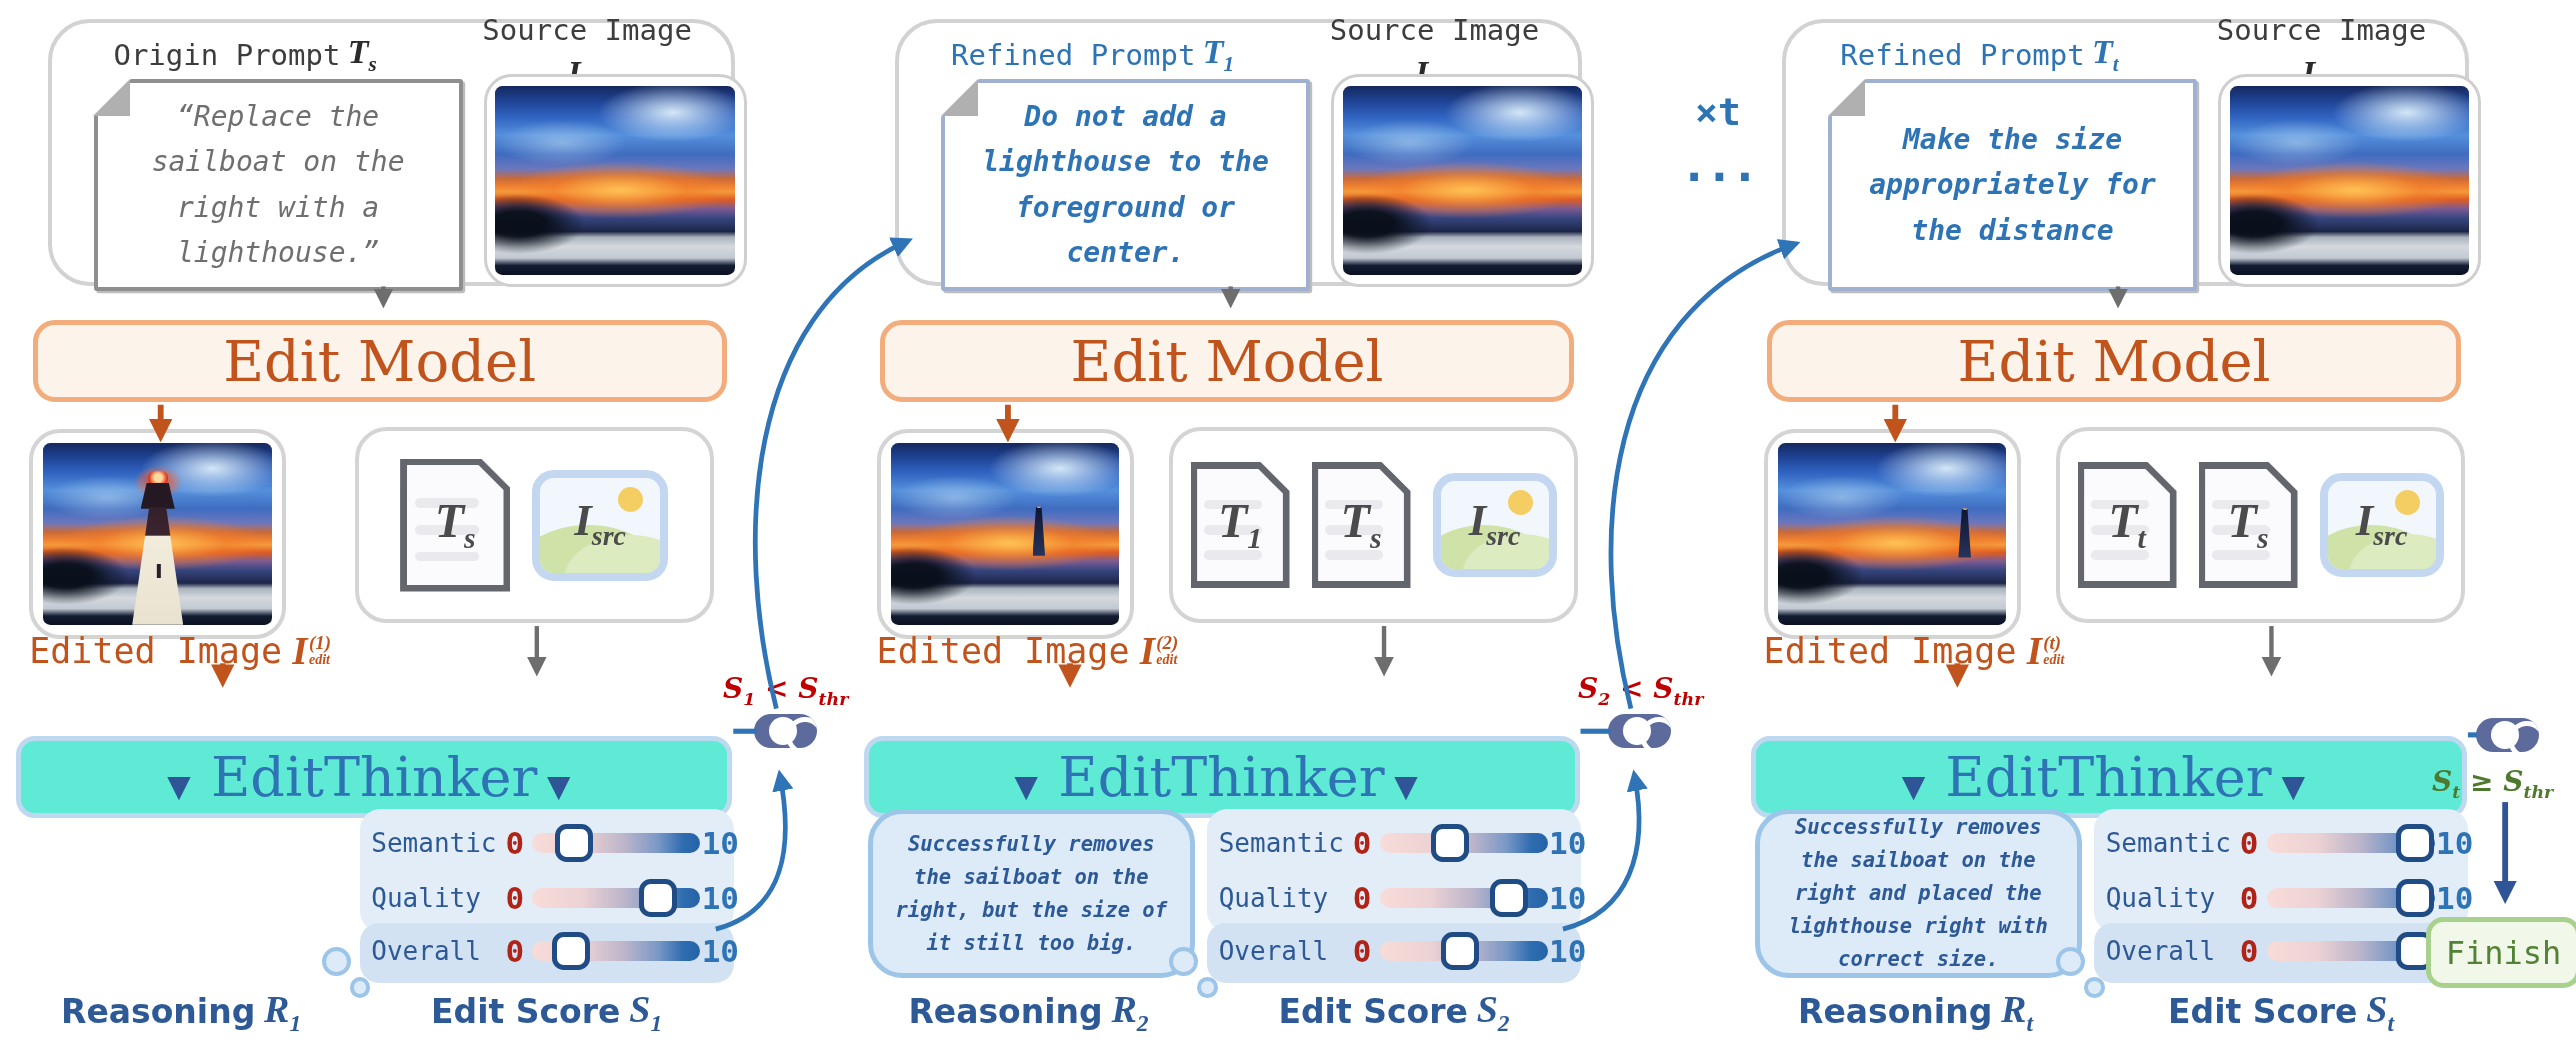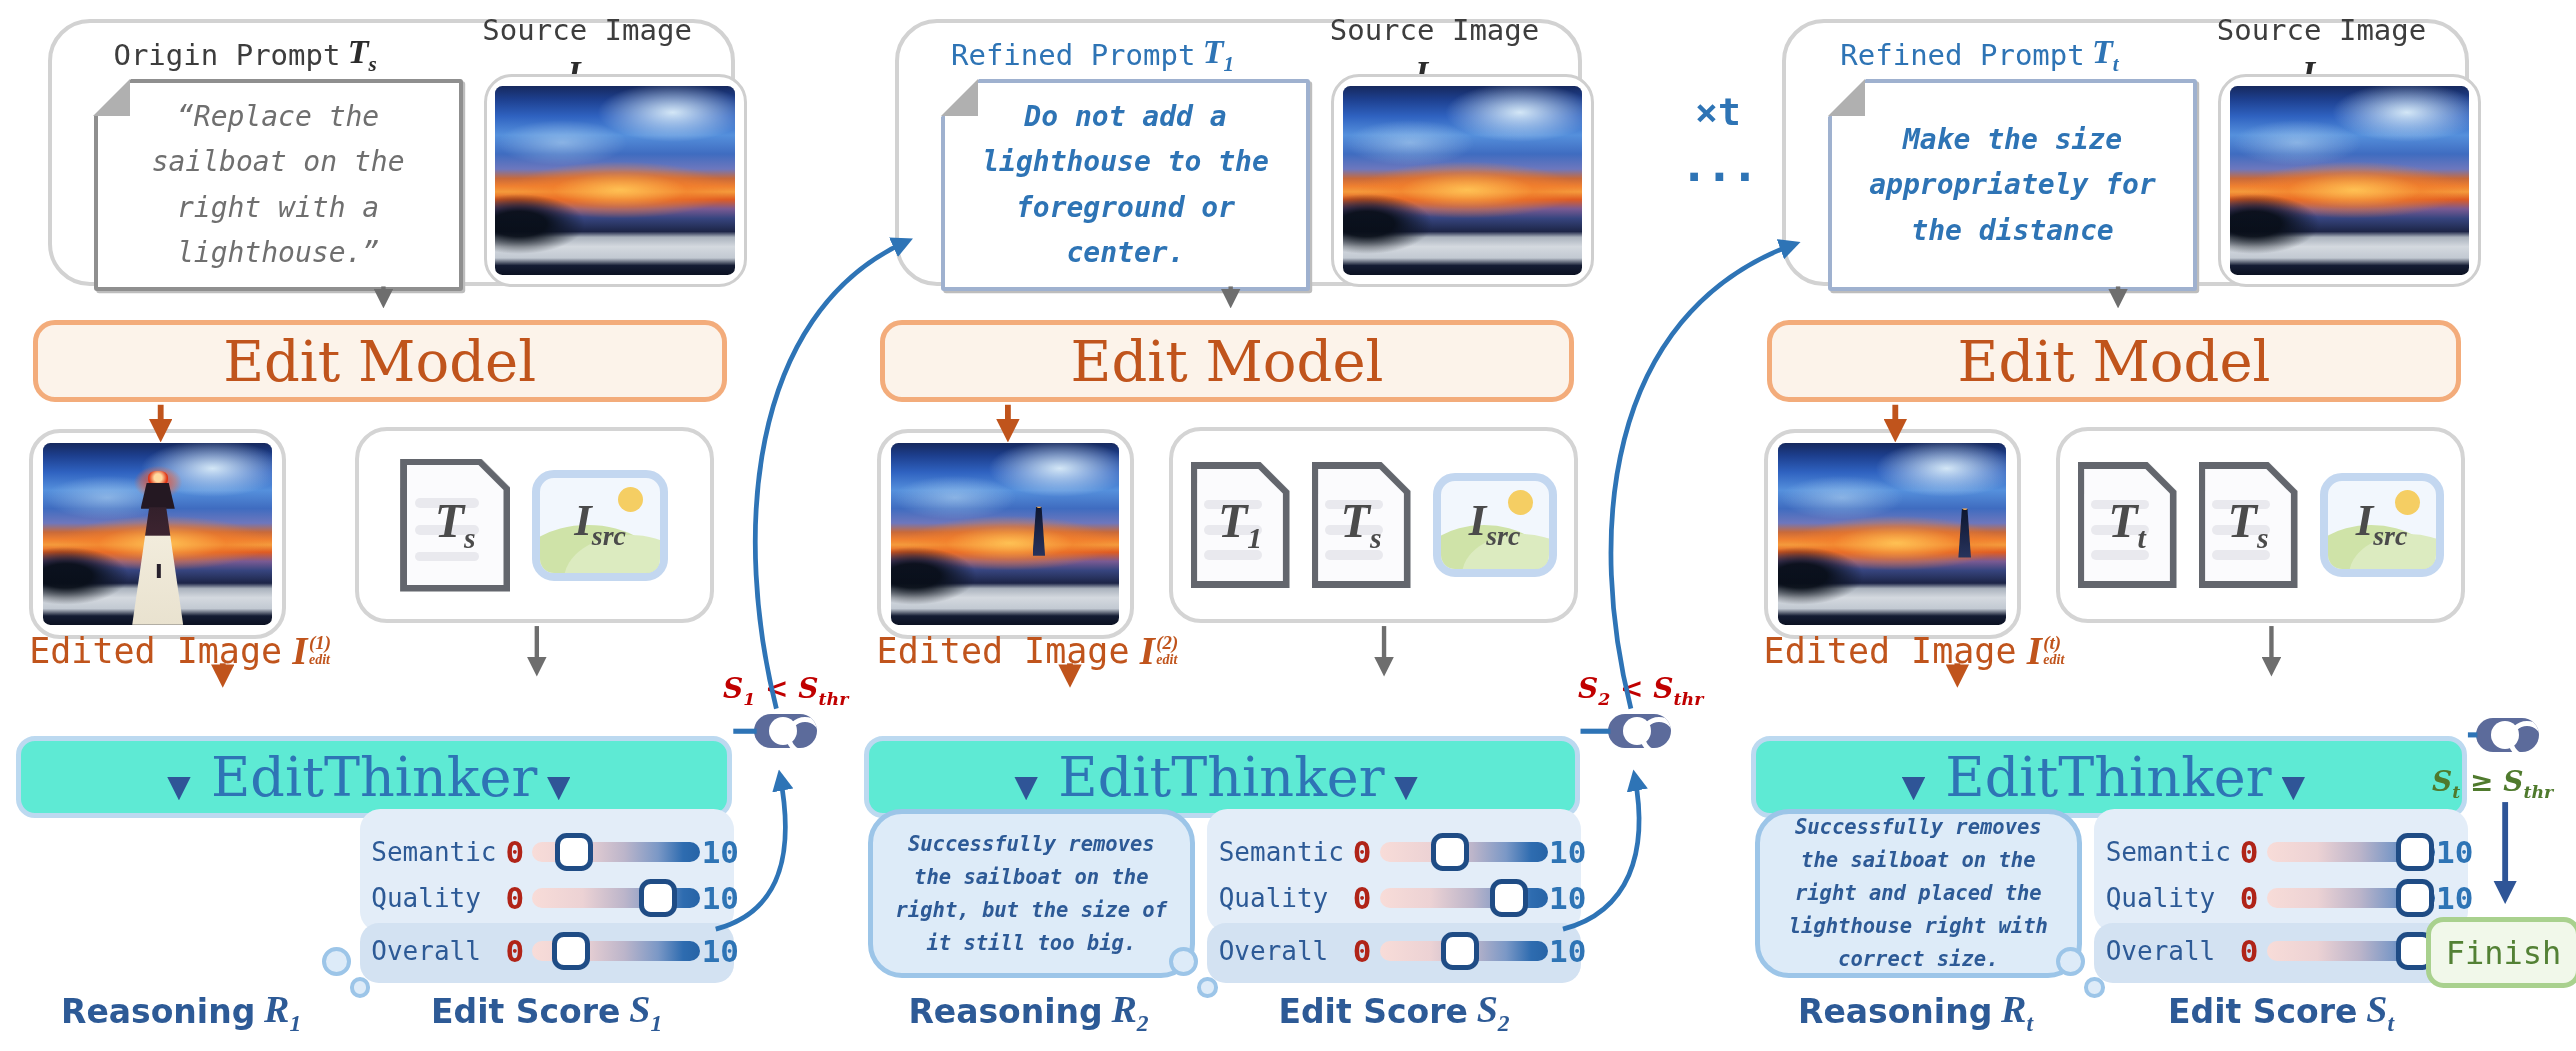--- a/index.html
+++ b/index.html
@@ -128,21 +128,21 @@
   .tail{position:absolute;border:4.4px solid #9CC5E8;background:#DDEBF8;border-radius:50%;}
   .tail1{left:307px;top:947px;width:29px;height:29px;}
   .tail2{left:335px;top:977px;width:20.5px;height:20.5px;}
 
   
   .score-panel{position:absolute;left:345px;top:809px;width:374px;height:123px;
     background:#E3EDF8;border-radius:20.5px;}
   .overall-box{position:absolute;left:345px;top:923px;width:374px;height:60px;
     background:#D3E2F2;border-radius:19px;}
   .score-row{position:absolute;left:11.7px;height:39px;display:flex;align-items:center;gap:5.8px;}
-  .sr1{top:23px;} .sr2{top:69px;} .overall-box .score-row{top:8.8px;}
+  .sr1{top:14px;} .sr2{top:69px;} .overall-box .score-row{top:8.8px;}
   .sr-label{width:126px;font-size:26px;color:#2d5a96;}
   .sr-min{width:23.4px;text-align:center;font-size:31px;font-weight:bold;color:#b02418;}
   .sr-max{font-size:31px;font-weight:bold;color:#2E74B5;margin-left:-4.4px;}
   .track{position:relative;width:168px;height:20px;border-radius:10.2px;
     background:linear-gradient(90deg,#f8dcd8 0%,#ecd2d4 30%,#bcb5ca 55%,#7b98c6 75%,#2e6cb0 90%,#2663a6 100%);}
   .knob{position:absolute;top:50%;transform:translate(-50%,-50%);width:38px;height:38px;
     background:#fff;border:5.1px solid #1f4c85;border-radius:11.7px;}
 
   
   .cap{position:absolute;top:987px;display:flex;align-items:center;justify-content:center;gap:8.8px;

